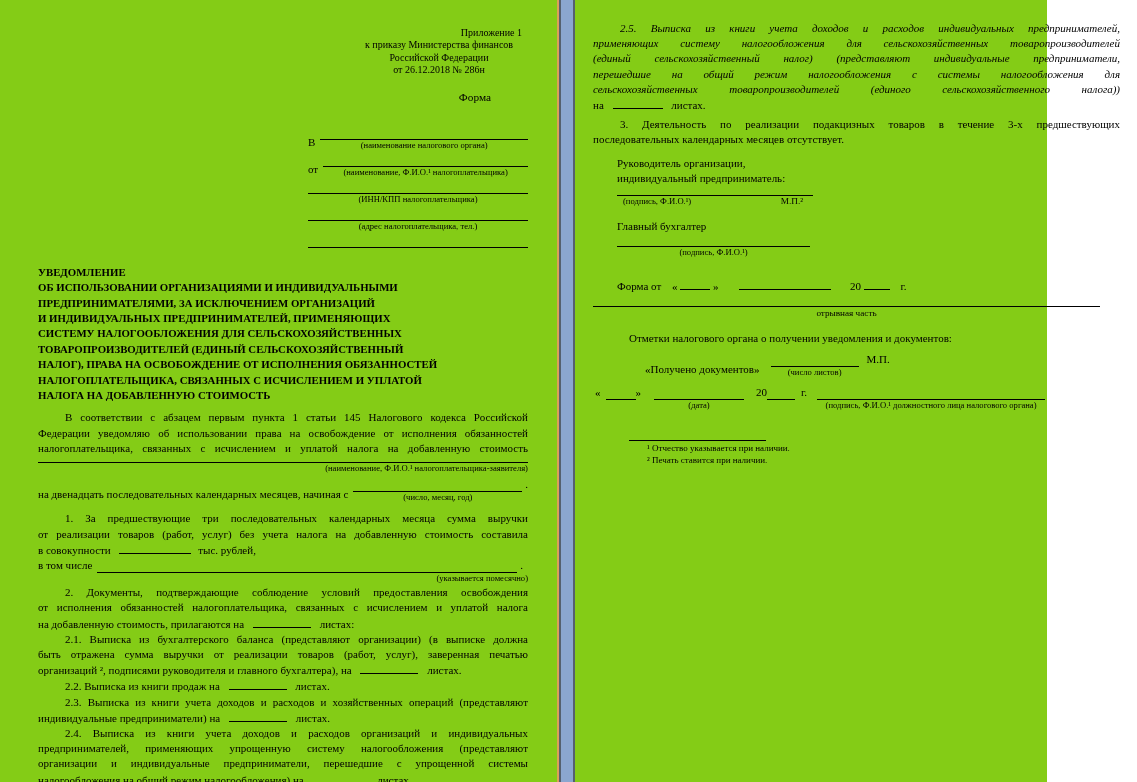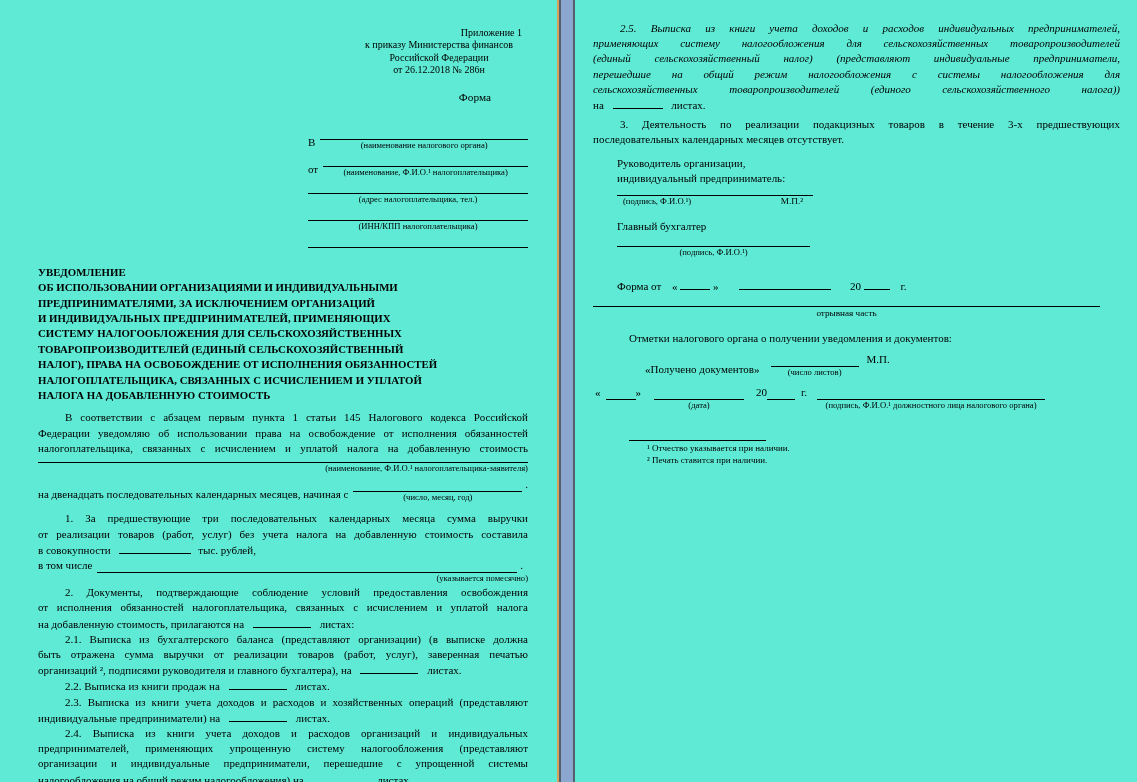--- a/index.html
+++ b/index.html
@@ -1,18 +1,18 @@
 <!DOCTYPE html>
 <html><head>
 <meta charset="utf-8">
 <style>
   html,body{margin:0;padding:0;}
   body{width:1137px;height:782px;background:#ffffff;overflow:hidden;
        font-family:"Liberation Serif","DejaVu Serif",serif;color:#000;}
-  .screen{position:relative;width:1137px;height:782px;background:#5eead4;}
+  .screen{position:relative;width:1047px;height:782px;background:#84cc16;}
 
   
   .divider{position:absolute;left:559px;top:0;bottom:0;width:12px;background:#8ba6cf;
            border-left:2px solid #55606e;border-right:2px solid #55606e;
            box-shadow:-2px 0 0 #dba05a;}
 
   .page{position:absolute;top:0;font-size:11px;line-height:15.2px;}
   .page-left{left:38px;width:490px;}
   .page-right{left:593px;width:527px;}
 
@@ -88,27 +88,27 @@
       <div class="frow">
         <span class="fpre">от</span>
         <span class="ffield grow">
           <span class="frule"></span>
           <span class="fcap">(наименование, Ф.И.О.¹ налогоплательщика)</span>
         </span>
       </div>
       <div class="frow">
         <span class="ffield grow">
           <span class="frule"></span>
+          <span class="fcap">(ИНН/КПП налогоплательщика)</span>
+        </span>
+      </div>
+      <div class="frow">
+        <span class="ffield grow">
+          <span class="frule"></span>
           <span class="fcap">(адрес налогоплательщика, тел.)</span>
-        </span>
-      </div>
-      <div class="frow">
-        <span class="ffield grow">
-          <span class="frule"></span>
-          <span class="fcap">(ИНН/КПП налогоплательщика)</span>
         </span>
       </div>
       <div class="frow">
         <span class="ffield grow">
           <span class="frule"></span>
         </span>
       </div>
     </div>
 
     <div class="title">УВЕДОМЛЕНИЕ

